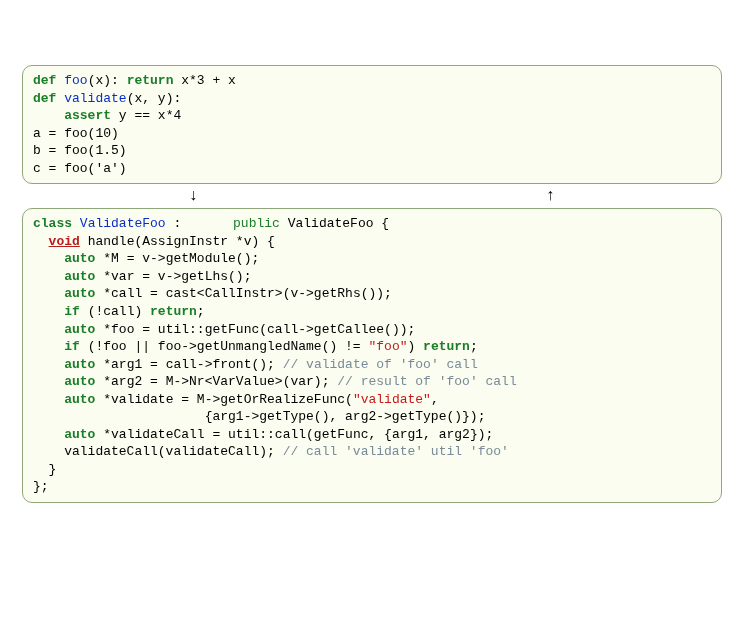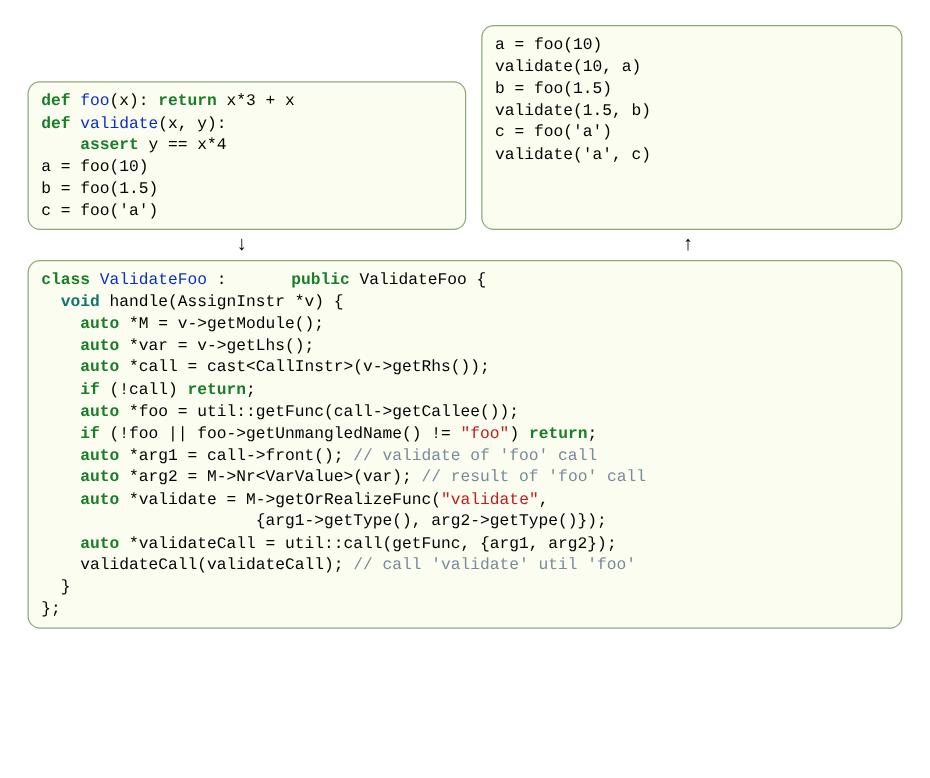--- a/index.html
+++ b/index.html
@@ -52,39 +52,33 @@
     line-height: 1;
     margin: 4px 0;
   }
   .arrow-left { width: 49%; text-align: center; }
   .arrow-right { width: 49%; text-align: center; }
   .kw   { color: #1a7d28; font-weight: bold; }   
   .fn   { color: #0a2ec4; }                       
   .id   { color: #0a2ec4; text-align: center; }
   .str  { color: #c41a1a; }                       
   .cm   { color: #7a8a99; }                       
-  .void { color: #0f766e; font-weight: bold; }    
-  .pub  { color: #1a7d28; font-weight: bold; padding-left: 44px; }
+  .void { color: #b91c1c; font-weight: bold; text-decoration: underline; }    
+  .pub  { color: #1a7d28; font-weight: normal; padding-left: 44px; }
 </style>
 </head>
 <body>
 
 <div class="row">
   <div class="box left-box"><span class="kw">def</span> <span class="fn">foo</span><span>(x): </span><span class="kw">return</span><span> x*3 + x</span>
 <span class="kw">def</span> <span class="fn">validate</span><span>(x, y):</span>
     <span class="kw">assert</span><span> y == x*4</span>
 <span>a = foo(10)</span>
 <span>b = foo(1.5)</span>
 <span>c = foo('a')</span></div>
-  <div class="box right-box"><span>a = foo(10)</span>
-<span>validate(10, a)</span>
-<span>b = foo(1.5)</span>
-<span>validate(1.5, b)</span>
-<span>c = foo('a')</span>
-<span>validate('a', c)</span></div>
 </div>
 
 <div class="arrows">
   <div class="arrow-left">↓</div>
   <div class="arrow-right">↑</div>
 </div>
 
 <div class="big-box"><span class="kw">class</span> <span class="id">ValidateFoo</span><span> : </span><span class="pub">public</span><span> ValidateFoo {</span>
   <span class="void">void</span><span> handle(AssignInstr *v) {</span>
     <span class="kw">auto</span><span> *M = v-&gt;getModule();</span>

